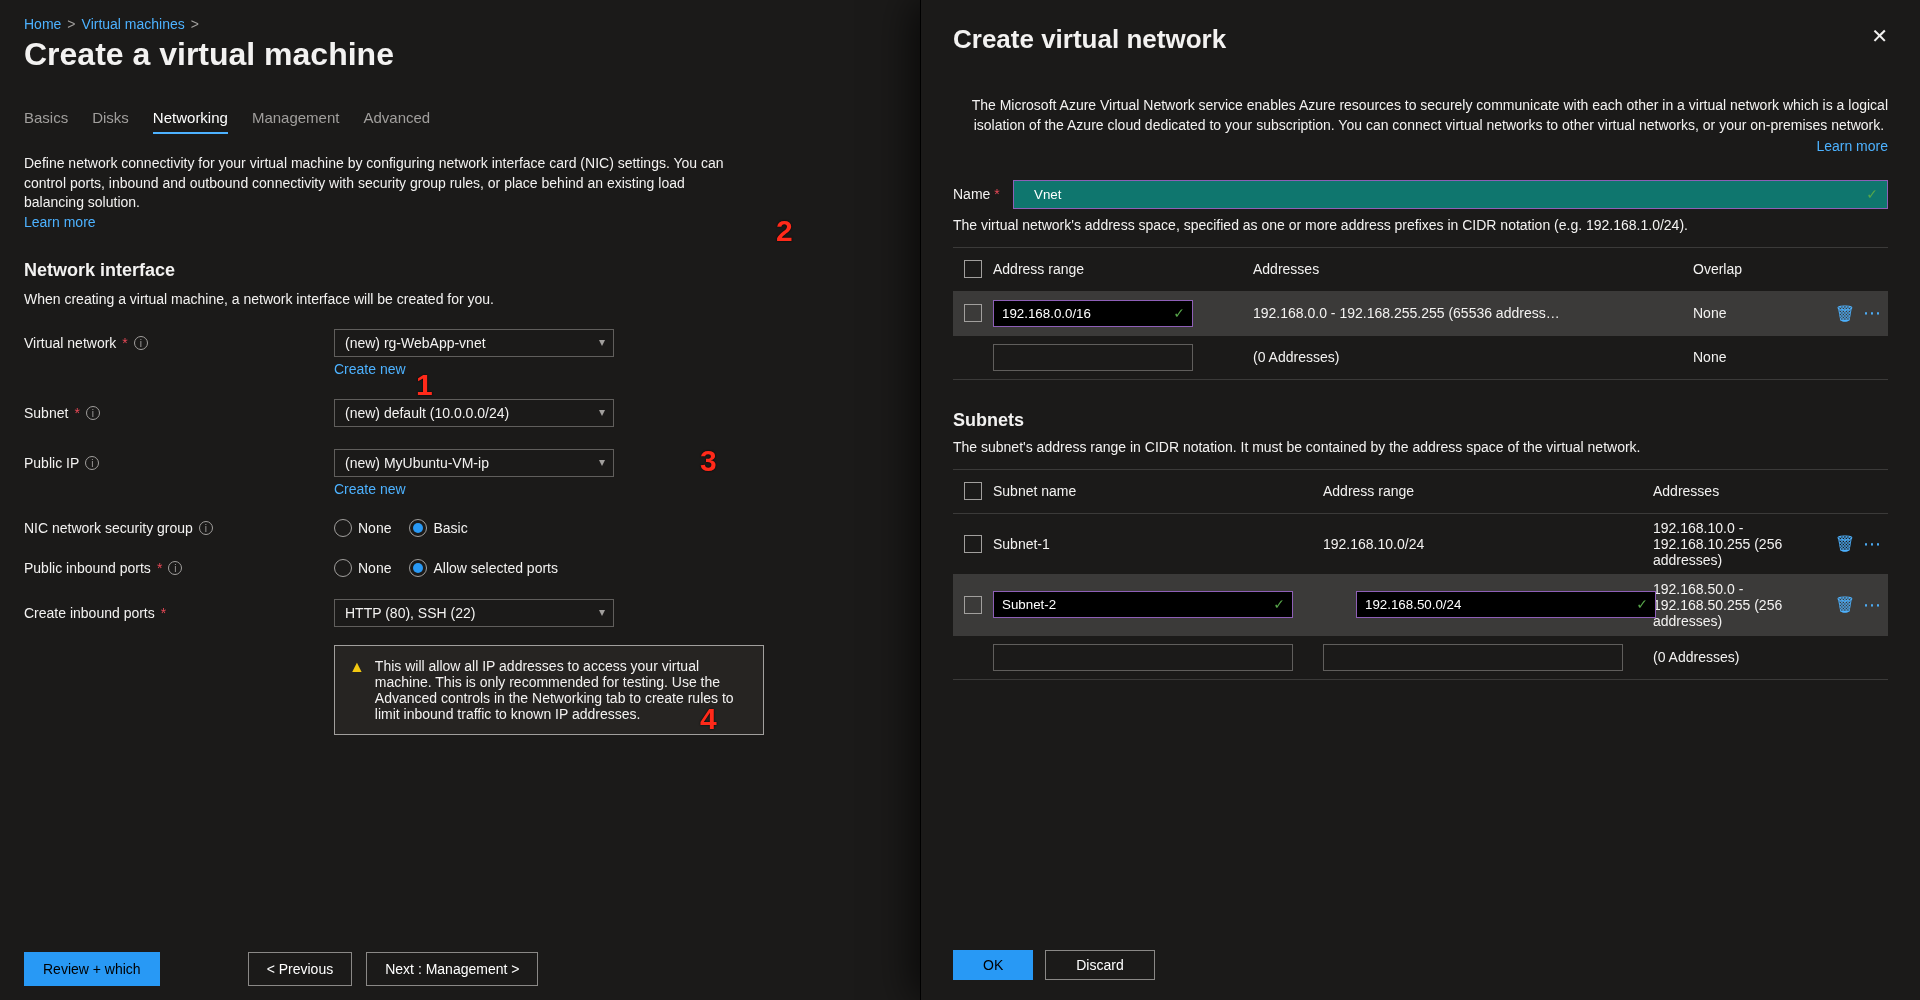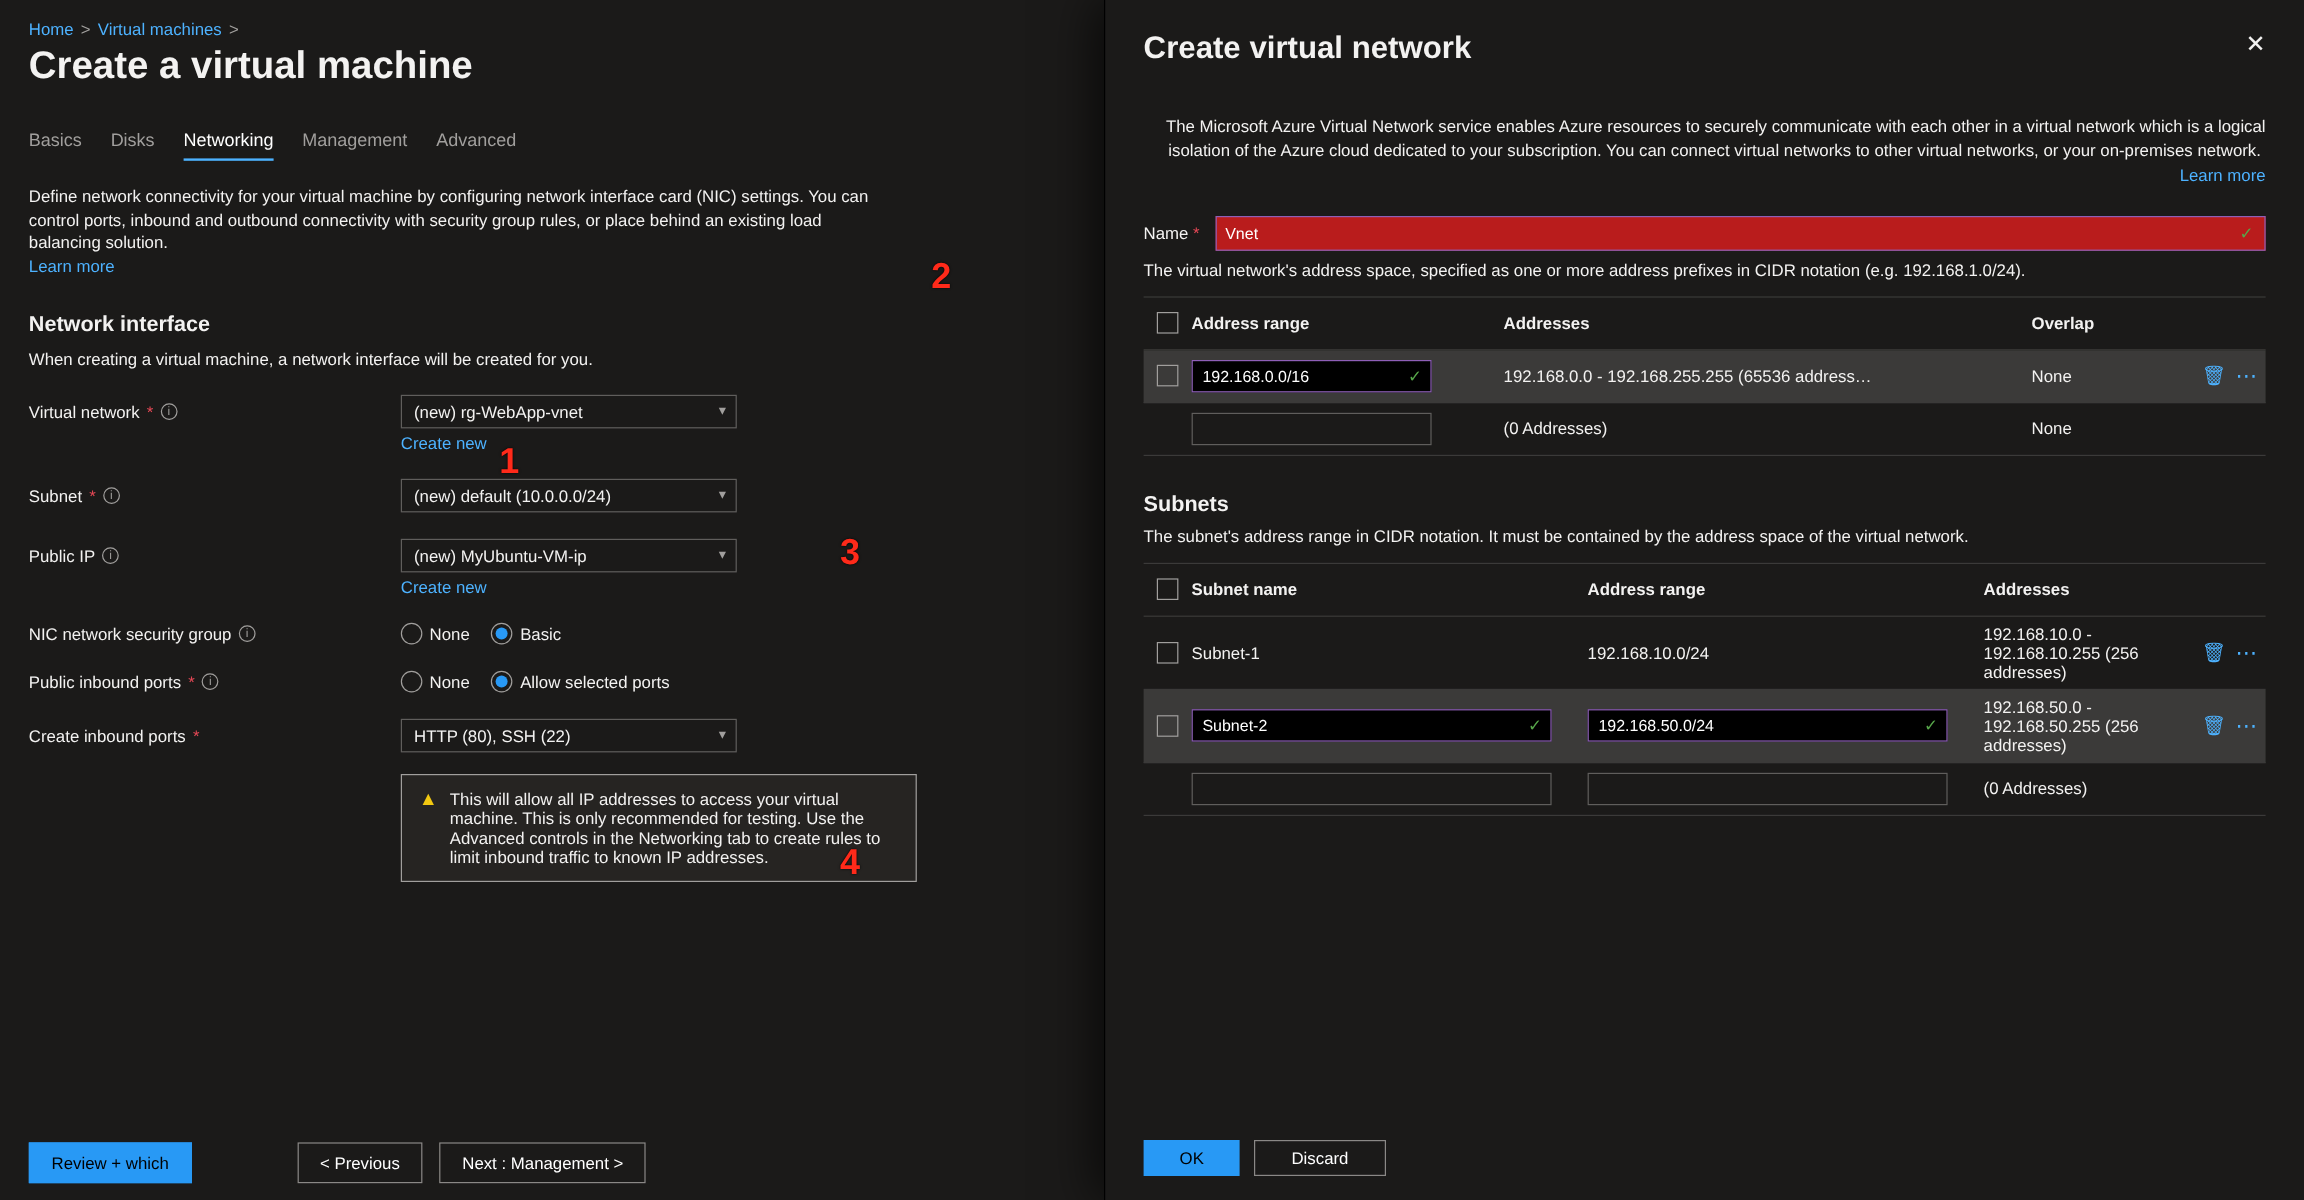--- a/index.html
+++ b/index.html
@@ -126,34 +126,34 @@
   .panel-title { font-size: 26px; font-weight: 600; }
   .close-x { font-size: 20px; cursor: pointer; color: #f3f2f1; }
 
   .panel-desc { margin-top: 40px; line-height: 1.45; text-align: right; }
 
   .name-row { display: flex; align-items: center; margin-top: 24px; }
   .name-row .nlbl { width: 60px; }
   .txt-input {
     flex: 1;
     border: 1px solid #8e5fb7;
-    background: #b91c1c;
+    background: #0f766e;
     color: #fff;
-    padding: 6px 30px 6px 7px;
+    padding: 6px 30px 6px 20px;
     position: relative;
   }
   .txt-wrap { position: relative; flex: 1; display: flex; }
   .check { position: absolute; right: 10px; top: 6px; color: #57a64a; }
 
   .panel-h { font-size: 18px; font-weight: 600; margin-top: 30px; }
   .panel-sub { margin-top: 8px; }
 
   .tbl { margin-top: 14px; border-top: 1px solid #3b3a39; }
   .tbl-row { display: flex; align-items: center; border-bottom: 1px solid #3b3a39; padding: 6px 0; min-height: 44px; }
-  .tbl-row.head { font-weight: 700; }
+  .tbl-row.head { font-weight: 400; }
   .tbl-row.shade { background: #3b3a39; }
   .c-cb { width: 40px; display: flex; justify-content: center; }
   .cb { width: 18px; height: 18px; border: 1px solid #a19f9d; background: transparent; }
   .c-a { width: 260px; padding-right: 10px; }
   .c-b { width: 440px; padding-right: 10px; }
   .c-c { flex: 1; }
   .c-act { width: 70px; display: flex; gap: 8px; justify-content: flex-end; align-items: center; padding-right: 6px; }
   .cell-input {
     border: 1px solid #8e5fb7;
     background: #000;
@@ -398,21 +398,21 @@
           <div class="cb"></div>
         </div>
       <div class="sc-name">
         <span class="ci-wrap">
           <input class="cell-input" style="width: 300px;" value="Subnet-2">
           <span class="check">✓</span>
         </span>
       </div>
       <div class="sc-range">
         <span class="ci-wrap">
-          <input class="cell-input" style="width: 300px;" value="192.168.50.0/24">
+          <input class="cell-input" style="width: 300px; margin-left: 33px;" value="192.168.50.0/24">
           <span class="check">✓</span>
         </span>
       </div>
       <div class="sc-addr">192.168.50.0 - 192.168.50.255 (256 addresses)</div>
       <div class="c-act">
         <span class="trash">🗑</span>
         <span class="dots">⋯</span>
       </div>
     </div>
     <div class="tbl-row">

